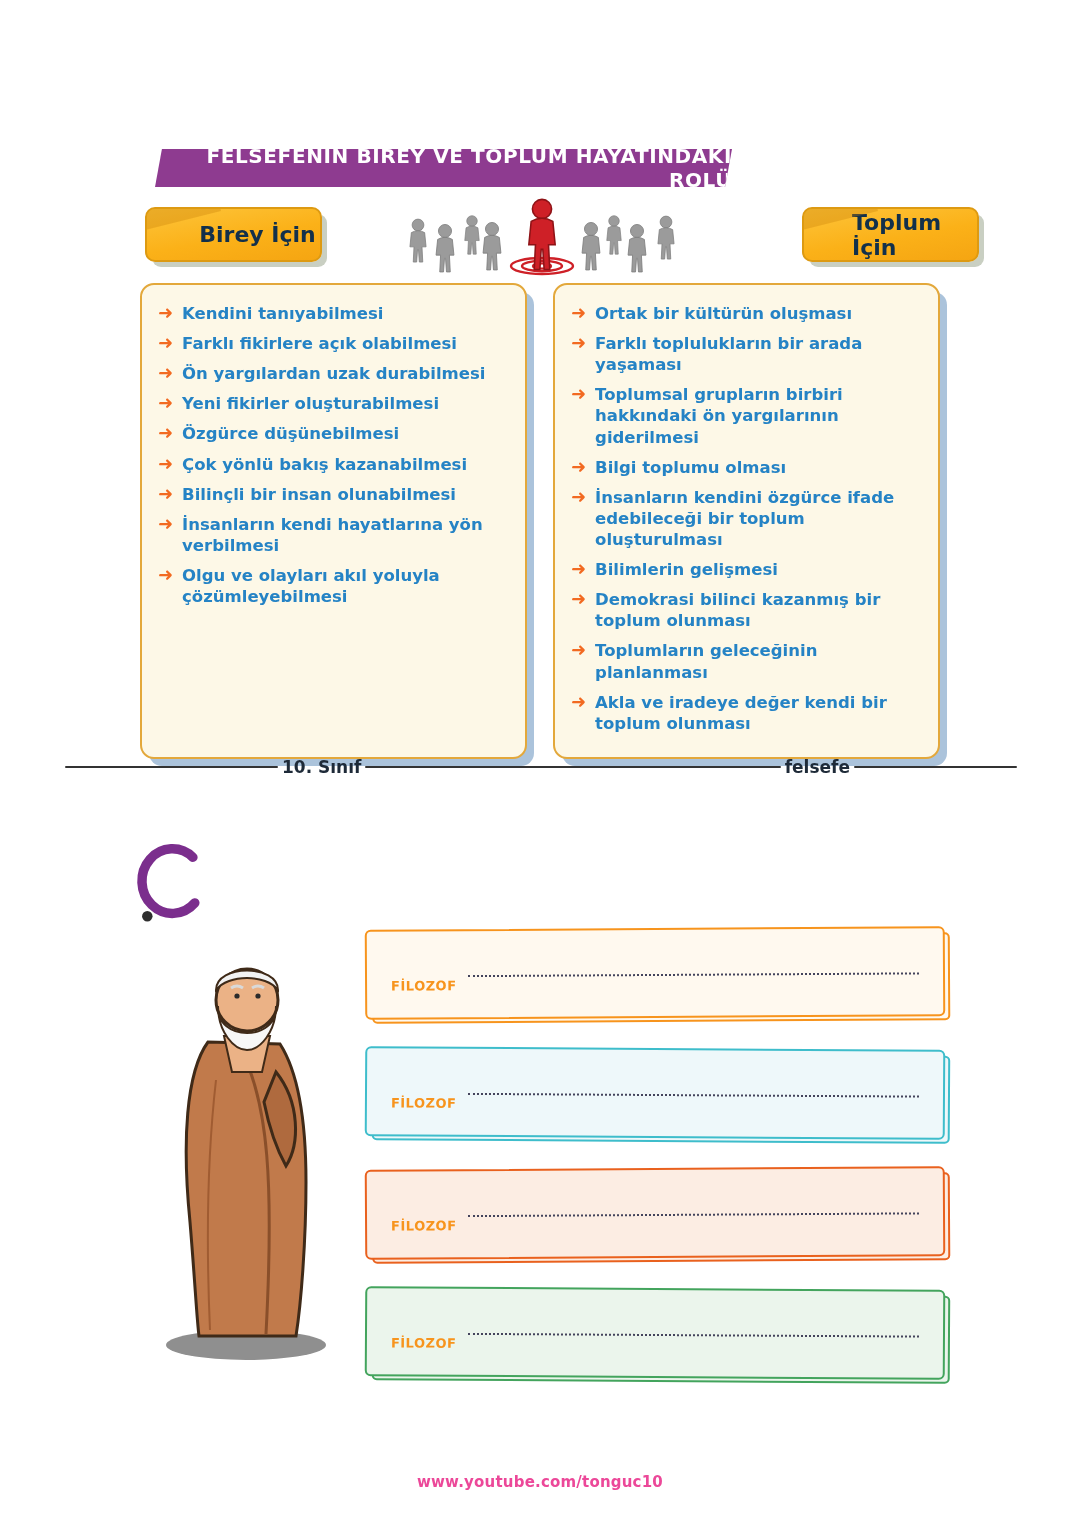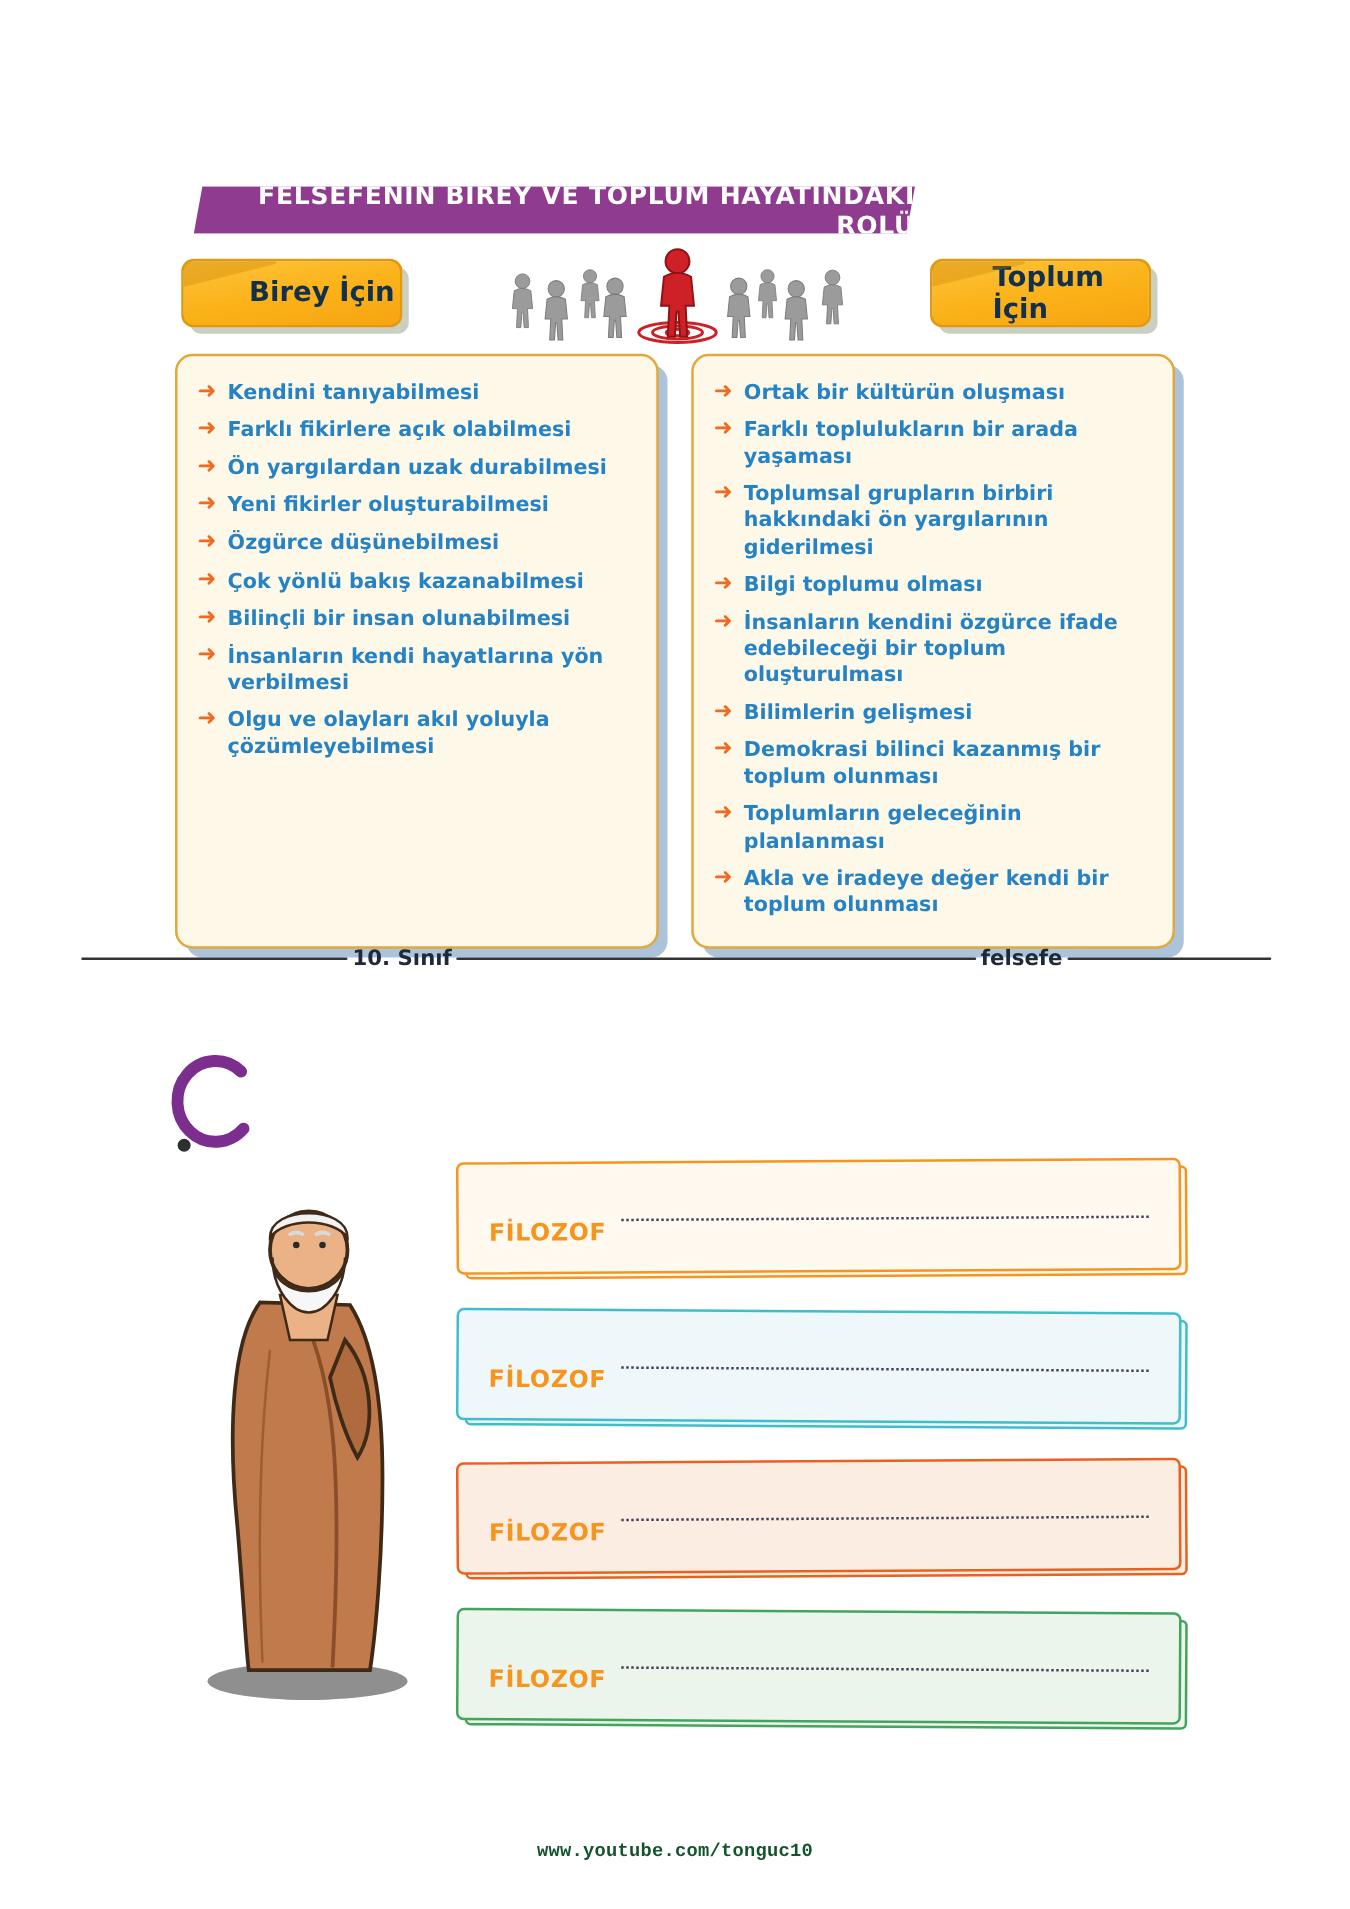--- a/index.html
+++ b/index.html
@@ -22,21 +22,21 @@
     display:flex; align-items:center; justify-content:center;
     font-weight:bold; font-size:22px; color:#12304b;
     overflow:hidden;
     padding-left:48px;
   }
   .tab::before {
     content:""; position:absolute; left:-8px; top:-14px; width:80px; height:26px;
     background:rgba(200,130,10,.35); transform:rotate(-14deg);
   }
   .tab-left { left:145px; }
-  .tab-right { left:744px; }
+  .tab-right { left:802px; }
 
   .people-svg { position:absolute; left:388px; top:186px; width:308px; height:94px; }
 
   .panels { position:absolute; left:140px; top:283px; width:800px; display:flex; gap:26px; align-items:stretch; }
   .panel {
     flex:1; background:#FDF8E7; border:2px solid #E3A83B; border-radius:14px;
     box-shadow: 8px 8px 0 -1px #ABC3DB;
     padding:18px 14px 14px 16px; min-height:398px;
   }
   .panel ul { list-style:none; }
@@ -63,25 +63,25 @@
 
   
   .boxes { position:absolute; left:365px; top:928px; width:580px; display:flex; flex-direction:column; gap:30px; }
   .answer-box {
     position:relative; height:90px; border:2.5px solid var(--bc); background:var(--bg);
     border-radius:6px; display:flex; align-items:center; gap:12px; padding:0 24px;
     box-shadow: 6px 5px 0 -3px var(--bg), 6px 5px 0 -1px var(--bc);
   }
   .answer-box:nth-child(odd)  { transform:rotate(-0.35deg); }
   .answer-box:nth-child(even) { transform:rotate(0.35deg); }
-  .fl { color:#F7941D; font-weight:bold; font-size:19px; letter-spacing:.5px; flex:0 0 auto;margin-top:23px; }
+  .fl { color:#F7941D; font-weight:bold; font-size:13px; letter-spacing:.5px; flex:0 0 auto;margin-top:23px; }
   .dots { flex:1; border-bottom:2.5px dotted #44445c; height:14px; margin-bottom:8px; }
 
   .footer { position:absolute; left:0; top:1473px; width:100%; text-align:center;
-    font-weight:bold; font-size:15px; color:#14532d; letter-spacing:.2px;font-family:Liberation Mono, monospace; }
+    font-weight:bold; font-size:15px; color:#ec4899; letter-spacing:.2px; }
 </style>
 </head>
 <body>
 
 <div class="page">
 
   <div class="banner">
     <span>FELSEFENİN BİREY VE TOPLUM HAYATINDAKİ ROLÜ</span>
   </div>
 

